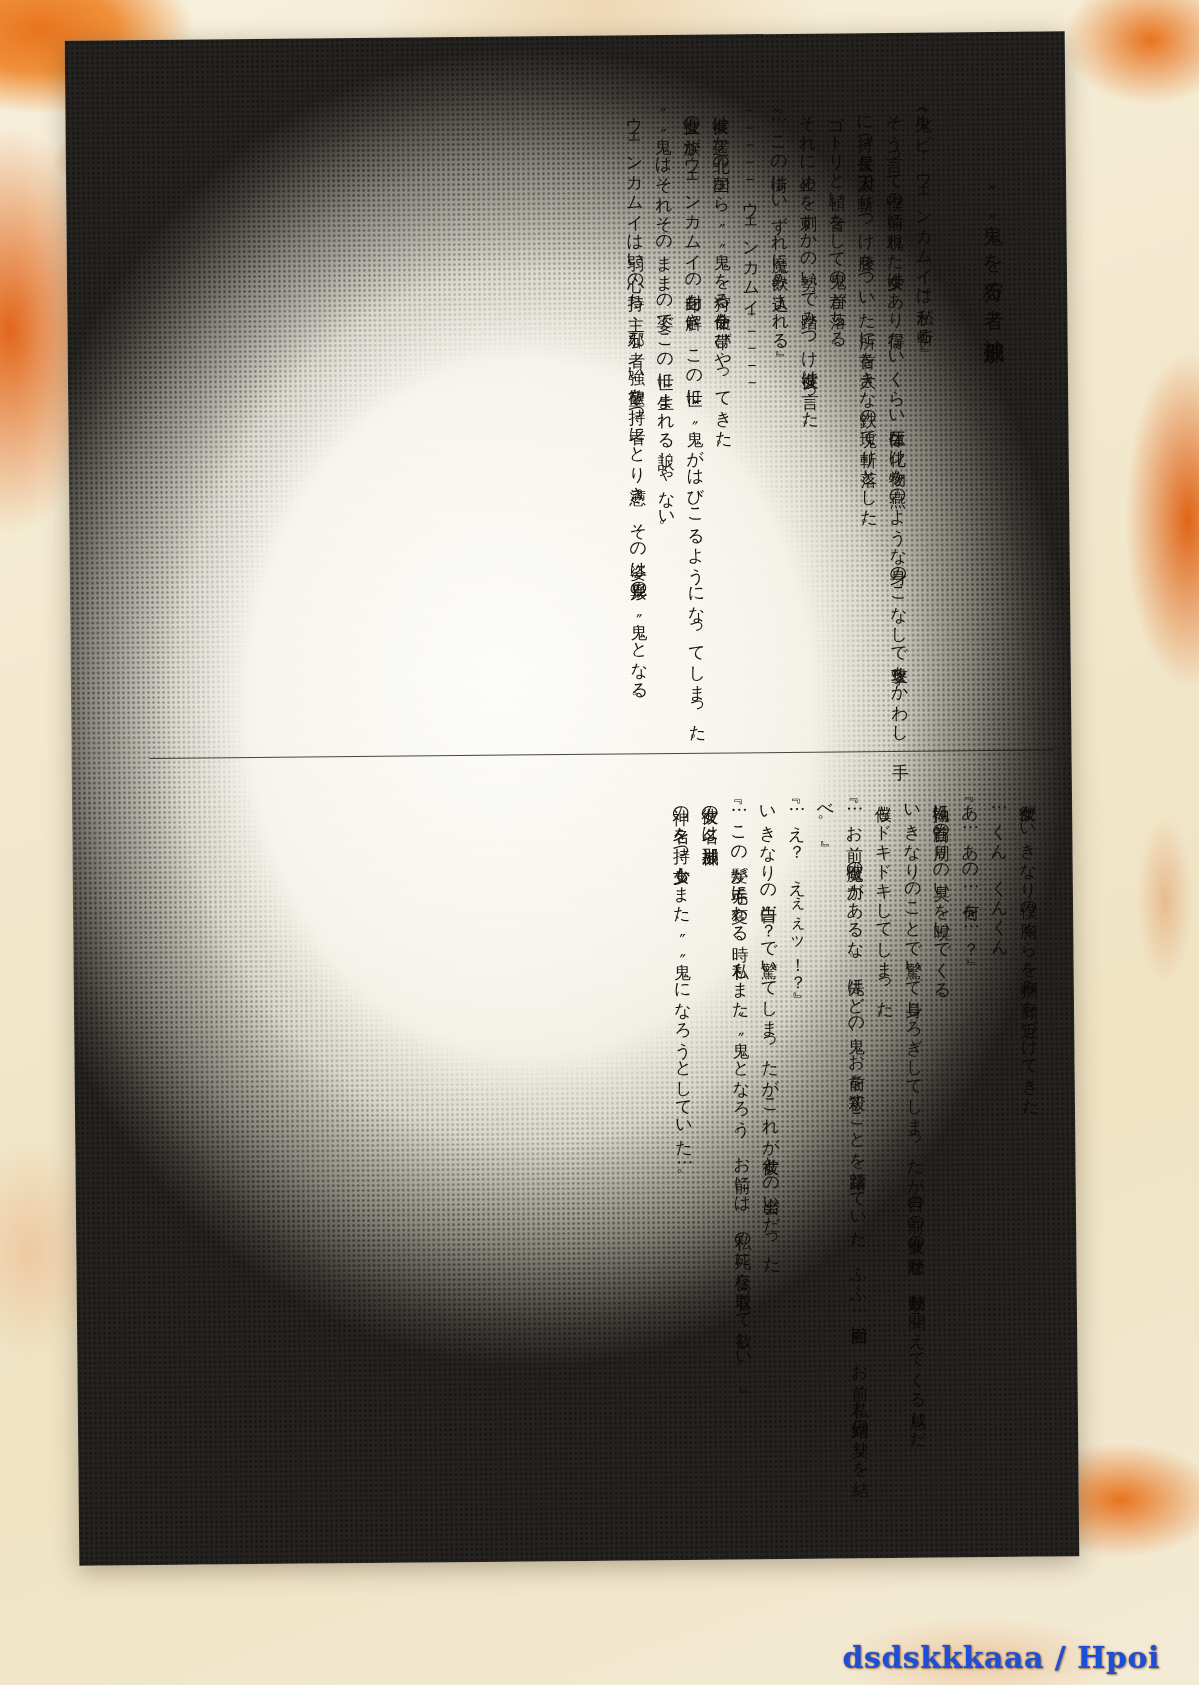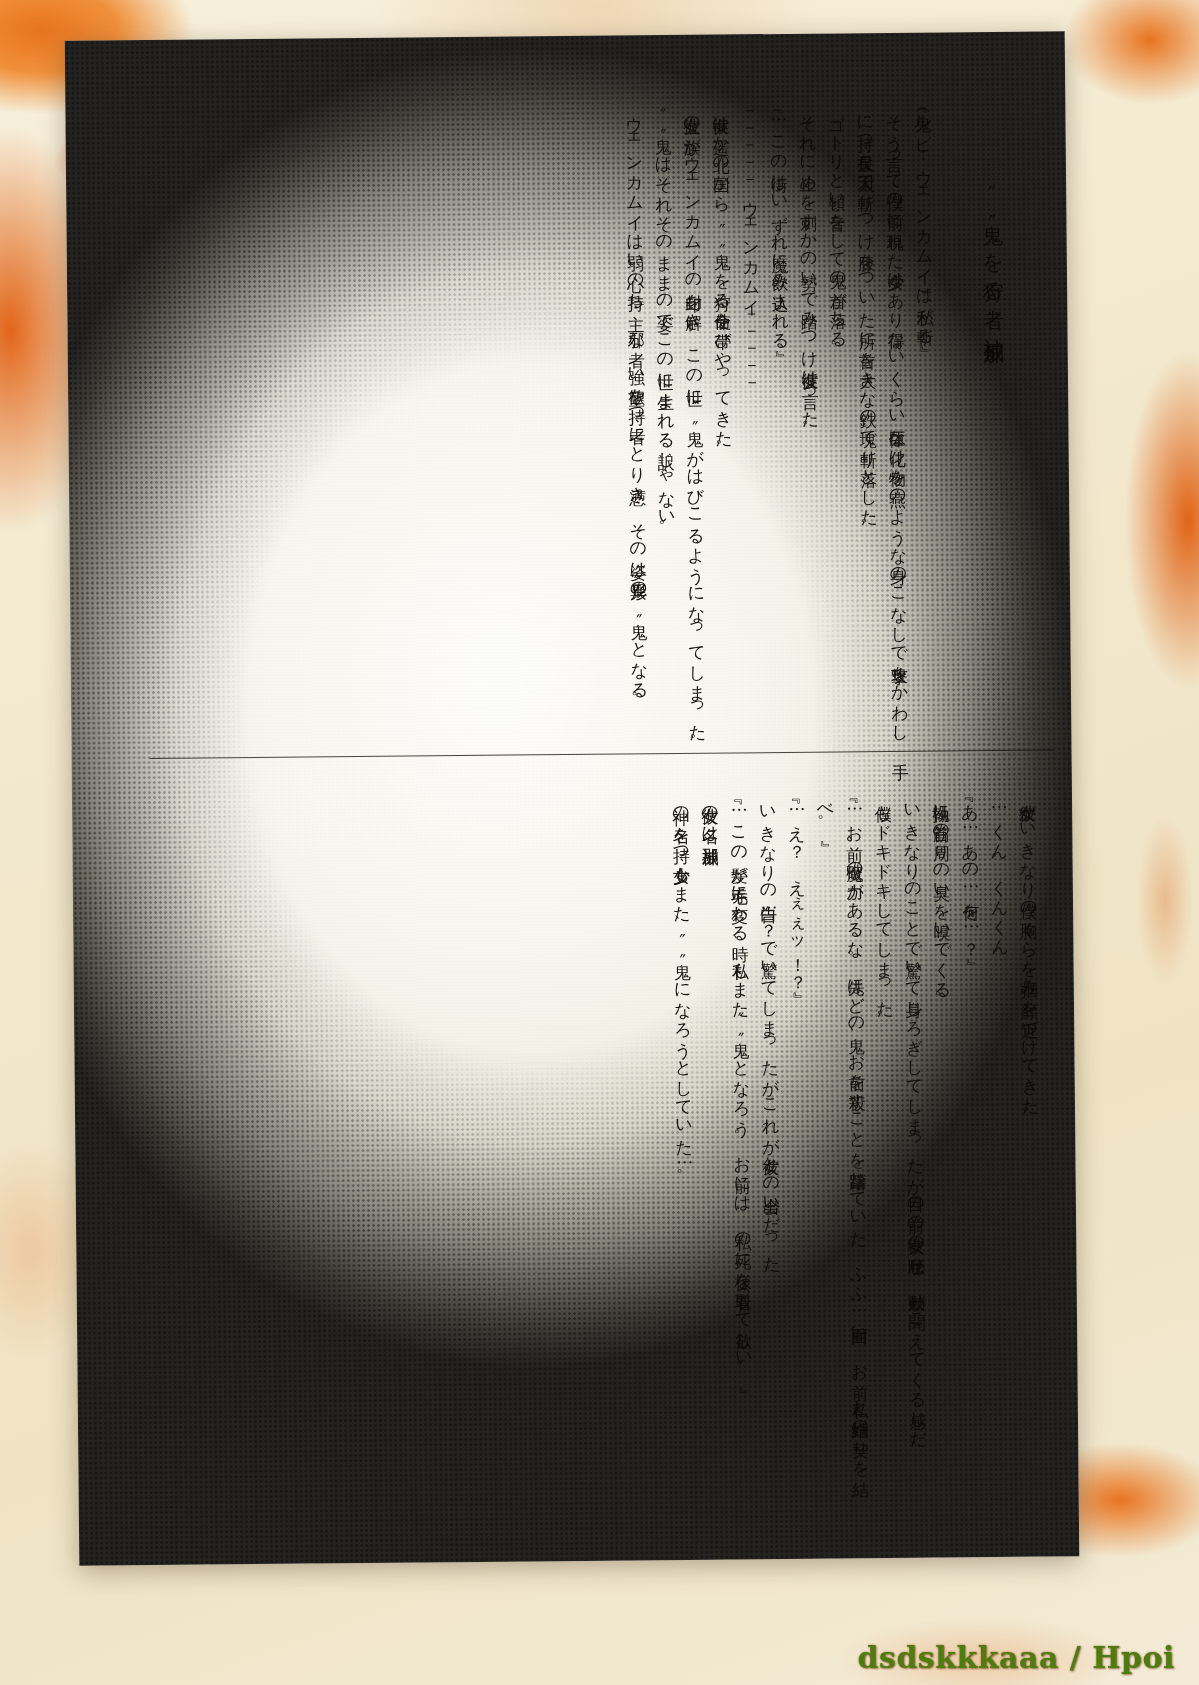--- a/index.html
+++ b/index.html
@@ -136,26 +136,26 @@
     line-height: 1.70;
     letter-spacing: .01em;
     color: #17150f;
     white-space: pre-wrap;
     max-height: 700px;
   }
 
   
   #watermark {
     position: absolute;
-    right: 24px;
+    right: 39px;
     bottom: 10px;
     font-family: "DejaVu Serif", "Liberation Serif", serif;
     font-size: 30px;
     font-weight: 700;
-    color: #4d7c0f;
+    color: #1d4ed8;
     text-shadow:
       0 0 2px rgba(120,70,20,.65),
       1px 1px 2px rgba(110,60,15,.55);
     letter-spacing: .5px;
   }
 </style>
 </head>
 <body>
 
 <div id="bg"></div>

